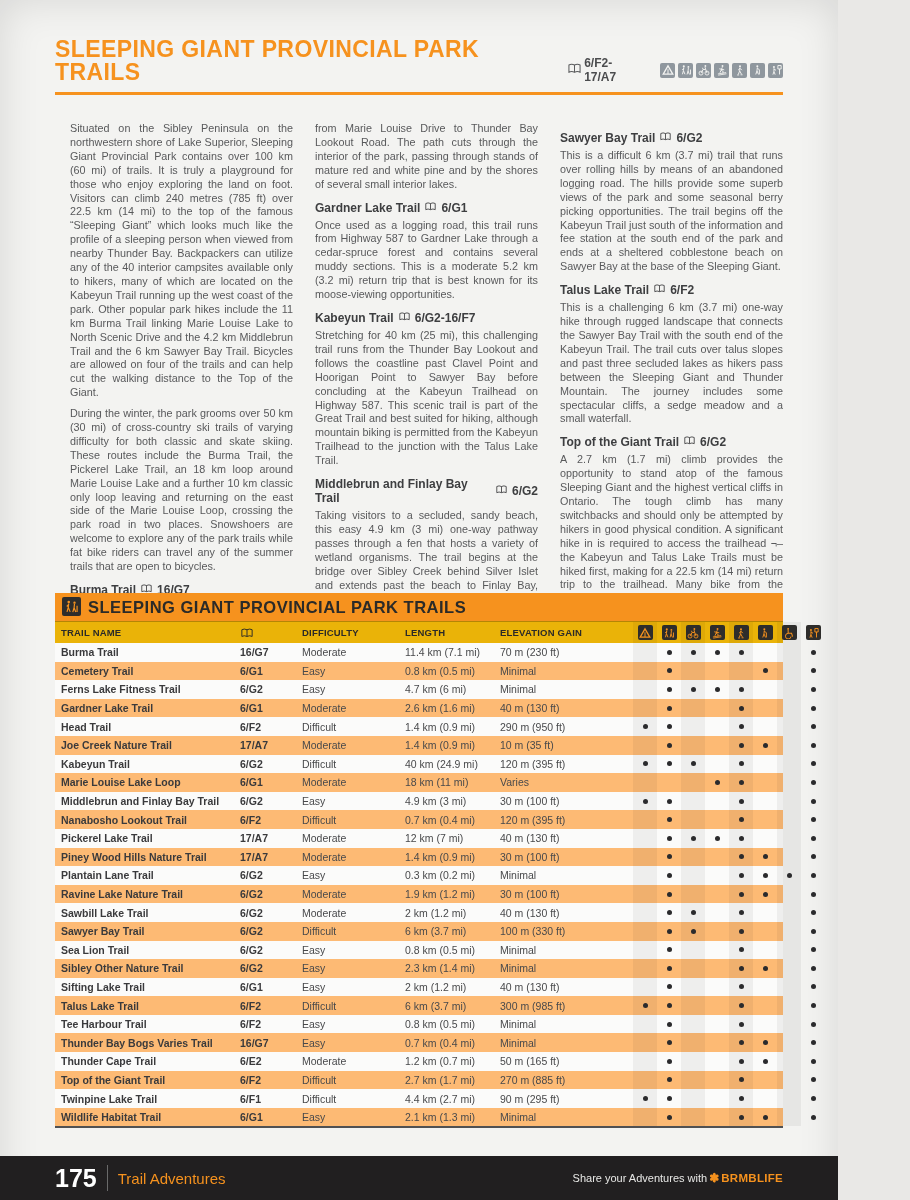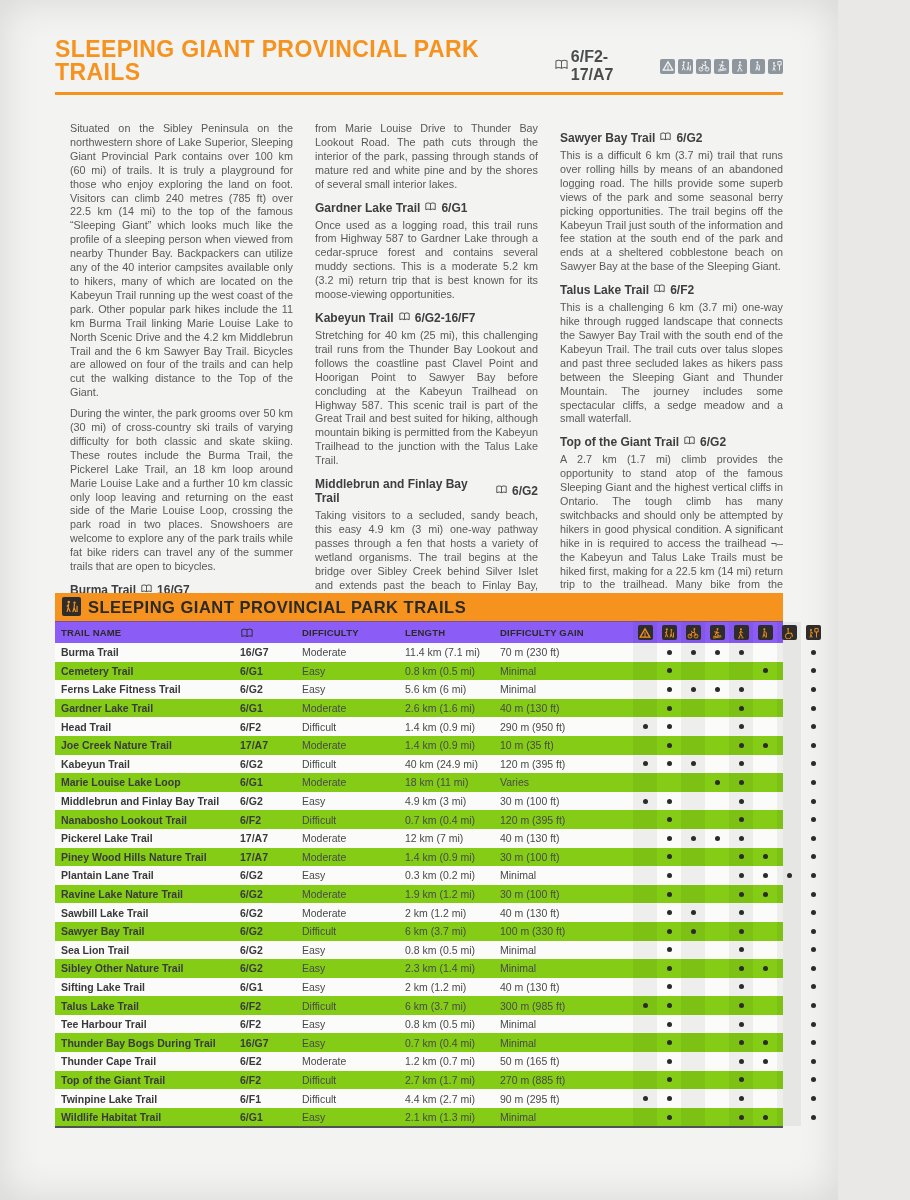--- a/index.html
+++ b/index.html
@@ -5,21 +5,21 @@
   html,body{margin:0;padding:0;}
   body{width:910px;height:1200px;background:#e9e8e6;font-family:"Liberation Sans",sans-serif;}
   .page{position:relative;width:838px;height:1200px;background:#f3f3f1;overflow:hidden;
         box-shadow:inset 0 0 40px rgba(0,0,0,0.12);}
 
   
   .doc-header{position:absolute;left:55px;right:55px;top:38px;border-bottom:3px solid #f6921e;
               padding-bottom:8px;display:flex;align-items:flex-end;justify-content:flex-start;}
   .doc-title{color:#f6921e;font-size:23px;font-weight:800;letter-spacing:.4px;line-height:1;margin:0;}
   .header-right{display:flex;align-items:center;margin-left:8px;gap:3px;}
-  .map-ref-top{font-size:16px;font-weight:700;color:#4b4c4e;margin-right:18px;display:flex;align-items:center;gap:2px;}
+  .map-ref-top{font-size:12px;font-weight:700;color:#4b4c4e;margin-right:18px;display:flex;align-items:center;gap:2px;}
   .map-top svg{width:15px;height:13px;color:#5a5b5d;}
 
   .sq{width:15px;height:15px;display:inline-flex;align-items:center;justify-content:center;border-radius:2px;}
   .sq svg{width:12px;height:12px;}
   .sq-gray{background:#8f979e;color:#f4f4f2;}
   .sq-dark{background:#2e2d2b;color:#f6921e;}
   .sq-title{width:19px;height:19px;background:#2e2d2b;color:#f6921e;}
   .sq-title svg{width:15px;height:15px;}
 
   
@@ -28,28 +28,28 @@
   .article-p{margin:0 0 7px 0;font-size:10.8px;line-height:13.9px;color:#58595b;text-align:justify;}
   .trail-h{display:flex;align-items:center;gap:4px;margin:9px 0 4px 0;font-size:12px;font-weight:700;color:#3d3e40;}
   .trail-h .map-inline svg{width:13px;height:11px;color:#3d3e40;}
 
   
   .tbl{position:absolute;left:55px;right:55px;top:593px;border-bottom:2px solid #505153;}
   .tbl-title{background:#f6921e;height:28px;display:flex;align-items:center;gap:7px;padding:0 7px;}
   .tbl-title-text{font-size:16.5px;font-weight:800;letter-spacing:.5px;color:#2b2a28;}
   .trow{display:grid;grid-template-columns:185px 62px 103px 95px 133px repeat(8,24px) 30px;
         align-items:center;height:18.6px;}
-  .thead{background:#8b5cf6;height:21px;border-top:1px solid rgba(80,50,0,.35);}
+  .thead{background:#eab308;height:21px;border-top:1px solid rgba(80,50,0,.35);}
   .thead .hl{font-size:9.5px;font-weight:700;color:#2b2a28;letter-spacing:.2px;}
   .c-name{padding-left:6px;}
   .map-head{display:flex;justify-content:flex-start;}
   .map-head svg{width:14px;height:12px;color:#2b2a28;}
   .acth{display:flex;align-items:center;justify-content:center;}
   .trow.odd{background:#fbfbfa;}
-  .trow.even{background:#84cc16;}
+  .trow.even{background:#fdba74;}
   .cell-name{font-size:10.5px;font-weight:700;color:#3a3a3c;padding-left:6px;white-space:nowrap;overflow:hidden;}
   .cell-map{font-size:10.5px;font-weight:700;color:#3a3a3c;}
   .cell-txt{font-size:10.5px;color:#48494b;white-space:nowrap;}
   .act{height:100%;display:flex;align-items:center;justify-content:center;}
   .act.alt,.sp.alt{background:rgba(0,0,0,0.05);}
   .dot{width:5px;height:5px;border-radius:50%;background:#2b2b2d;}
 
   
   .footer{position:absolute;left:0;right:0;bottom:0;height:44px;background:#211f20;
           display:flex;align-items:center;justify-content:space-between;padding:0 55px;box-sizing:border-box;}
@@ -245,21 +245,21 @@
     </div>
     <div class="trow thead" id="tbl-head">
       <div class="hl c-name">TRAIL NAME</div>
       <div class="map-head">
           <svg viewBox="0 0 14 14">
             <use href="#i-map"></use>
           </svg>
         </div>
       <div class="hl">DIFFICULTY</div>
       <div class="hl">LENGTH</div>
-      <div class="hl">DIFFICULTY GAIN</div>
+      <div class="hl">ELEVATION GAIN</div>
     <div class="acth act alt">
           <span class="sq sq-dark">
             <svg viewBox="0 0 14 14">
               <use href="#i-camping"></use>
             </svg>
           </span>
         </div>
         <div class="acth act">
           <span class="sq sq-dark">
             <svg viewBox="0 0 14 14">
@@ -357,21 +357,21 @@
           <div class="act alt"></div>
           <div class="act">
             <span class="dot"></span>
           </div>
           <div class="sp"></div>
         </div>
         <div class="trow odd">
           <div class="cell-name">Ferns Lake Fitness Trail</div>
           <div class="cell-map">6/G2</div>
           <div class="cell-txt">Easy</div>
-          <div class="cell-txt">5.6 km (6 mi)</div>
+          <div class="cell-txt">4.7 km (6 mi)</div>
           <div class="cell-txt">Minimal</div>
           <div class="act alt"></div>
           <div class="act">
             <span class="dot"></span>
           </div>
           <div class="act alt">
             <span class="dot"></span>
           </div>
           <div class="act">
             <span class="dot"></span>
@@ -806,21 +806,21 @@
             <span class="dot"></span>
           </div>
           <div class="act"></div>
           <div class="act alt"></div>
           <div class="act">
             <span class="dot"></span>
           </div>
           <div class="sp"></div>
         </div>
         <div class="trow even">
-          <div class="cell-name">Thunder Bay Bogs During Trail</div>
+          <div class="cell-name">Thunder Bay Bogs Varies Trail</div>
           <div class="cell-map">16/G7</div>
           <div class="cell-txt">Easy</div>
           <div class="cell-txt">0.7 km (0.4 mi)</div>
           <div class="cell-txt">Minimal</div>
           <div class="act alt"></div>
           <div class="act">
             <span class="dot"></span>
           </div>
           <div class="act alt"></div>
           <div class="act"></div>
@@ -926,14 +926,26 @@
           </div>
           <div class="act alt"></div>
           <div class="act">
             <span class="dot"></span>
           </div>
           <div class="sp"></div>
         </div>
       </div>
   </div>
 
+  <div class="footer">
+    <div class="footer-left">
+      <span class="page-number">175</span>
+      <span class="footer-div"></span>
+      <span class="footer-section">Trail Adventures</span>
+    </div>
+    <div class="footer-right">
+      <span class="footer-share">Share your Adventures with</span>
+      <span class="brmb-flower">✽</span>
+      <span class="brmb-brand">BRMBLIFE</span>
+    </div>
+  </div>
 
 </div>
 
 </body></html>

